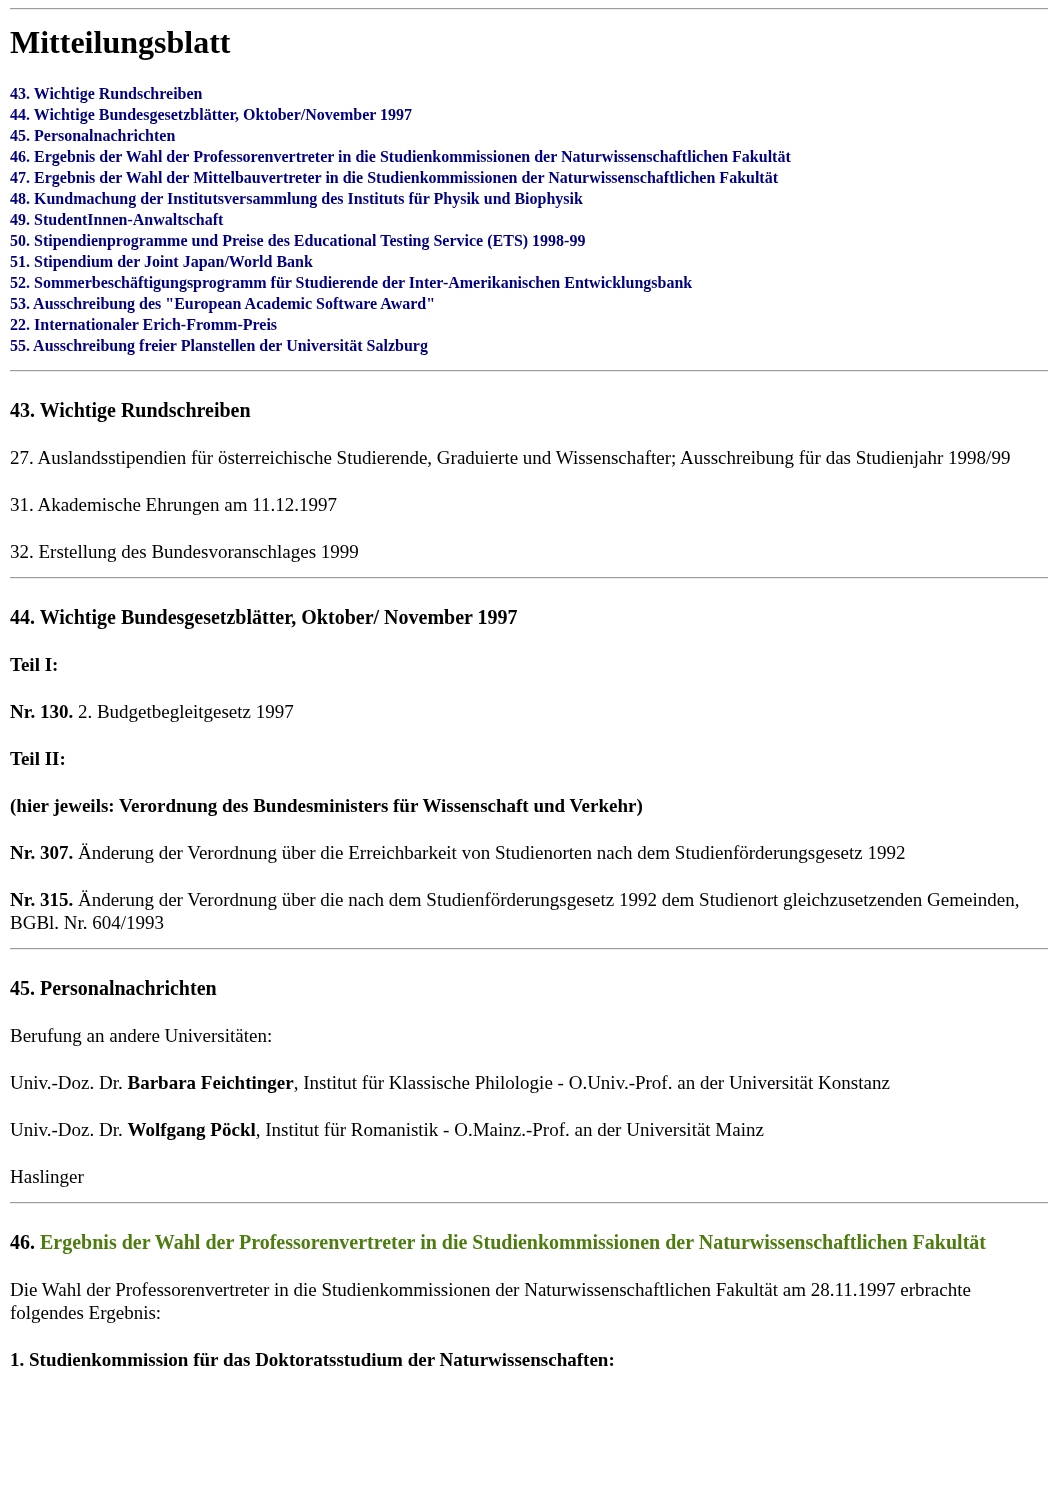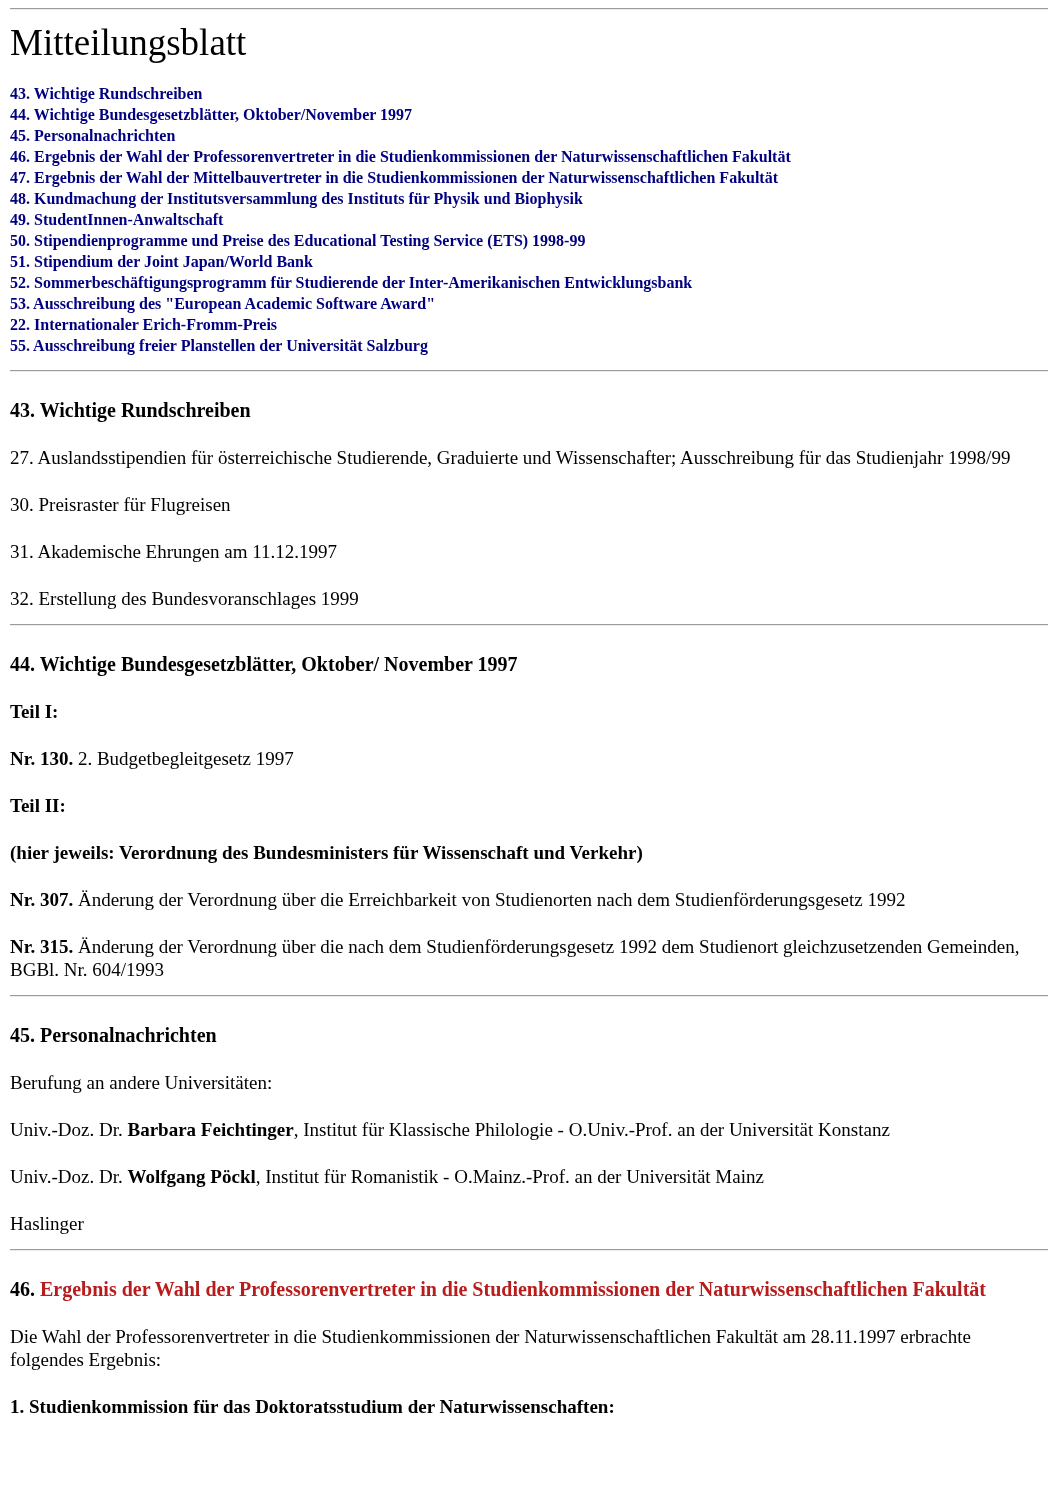--- a/index.html
+++ b/index.html
@@ -20,23 +20,23 @@
     border: 0;
     height: 0;
     border-top: 1px solid #9c9c9c;
     border-bottom: 1px solid #ececec;
     margin: 14px 0 0 0;
   }
   hr.rule.first {
     margin-top: 8px;
   }
   h1.page-title {
-    font-size: 37px;
+    font-size: 32px;
     line-height: 33px;
-    font-weight: normal;
+    font-weight: bold;
     margin: 16px 0 0 0;
   }
   .toc {
     margin-top: 24px;
     font-size: 16px;
     line-height: 21px;
     font-weight: bold;
   }
   .toc a {
     display: block;
@@ -44,21 +44,21 @@
     text-decoration: none;
     cursor: pointer;
   }
   h2.sec-heading {
     font-size: 20px;
     line-height: 24px;
     font-weight: bold;
     margin: 26px 0 0 0;
   }
   h2.sec-heading .sec-link {
-    color: #b91c1c;
+    color: #4d7c0f;
     text-decoration: none;
     cursor: pointer;
   }
   p.body-text {
     font-size: 19px;
     line-height: 23px;
     margin: 24px 0 0 0;
     max-width: 1038px;
   }
   .b {
@@ -88,21 +88,20 @@
     <a href="#">53. Ausschreibung des "European Academic Software Award"</a>
     <a href="#">22. Internationaler Erich-Fromm-Preis</a>
     <a href="#">55. Ausschreibung freier Planstellen der Universität Salzburg</a>
   </nav>
 
   <hr class="rule">
 
   <section>
     <h2 class="sec-heading">43. Wichtige Rundschreiben</h2>
     <p class="body-text">27. Auslandsstipendien für österreichische Studierende, Graduierte und Wissenschafter; Ausschreibung für das Studienjahr 1998/99</p>
-    <p class="body-text">30. Preisraster für Flugreisen</p>
     <p class="body-text">31. Akademische Ehrungen am 11.12.1997</p>
     <p class="body-text">32. Erstellung des Bundesvoranschlages 1999</p>
   </section>
 
   <hr class="rule">
 
   <section>
     <h2 class="sec-heading">44. Wichtige Bundesgesetzblätter, Oktober/ November 1997</h2>
     <p class="body-text b">Teil I:</p>
     <p class="body-text"><span class="b">Nr. 130.</span><span> 2. Budgetbegleitgesetz 1997</span></p>

